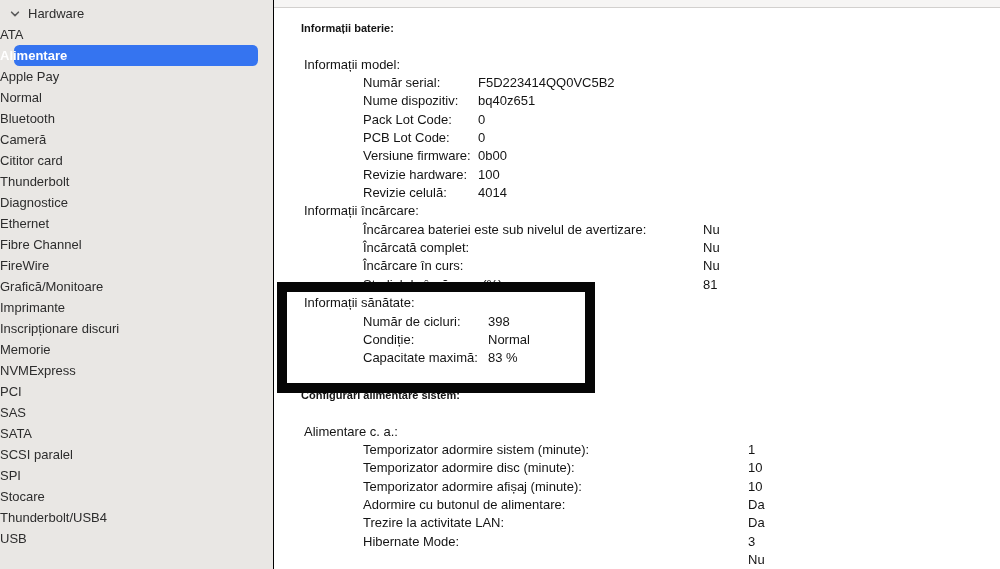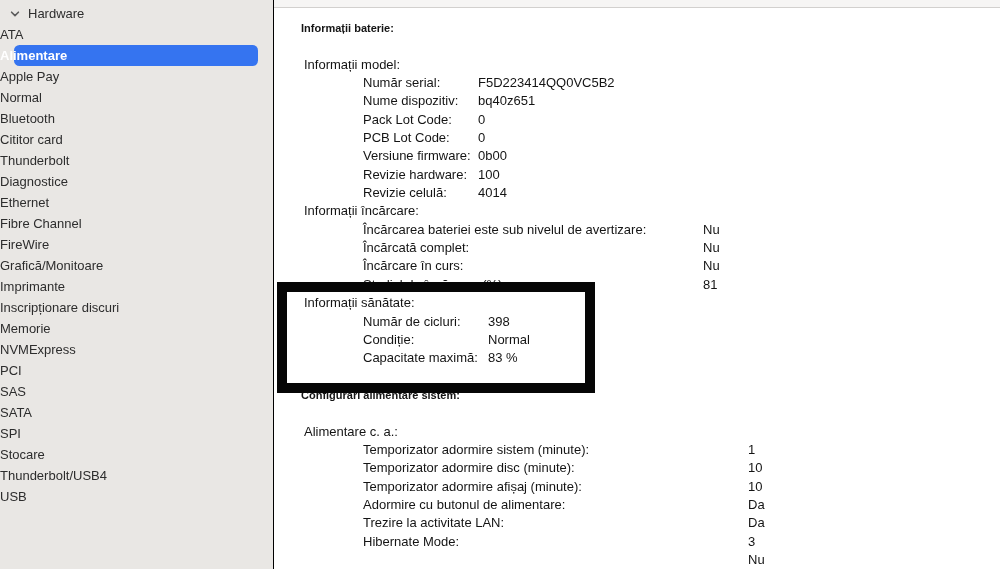--- a/index.html
+++ b/index.html
@@ -65,20 +65,23 @@
       <div class="side-row item-row">
         <span class="pill-label">Apple Pay</span>
       </div>
       <div class="side-row item-row">
         <span class="pill-label">Normal</span>
       </div>
       <div class="side-row item-row">
         <span class="pill-label">Bluetooth</span>
       </div>
       <div class="side-row item-row">
+        <span class="pill-label">Cameră</span>
+      </div>
+      <div class="side-row item-row">
         <span class="pill-label">Cititor card</span>
       </div>
       <div class="side-row item-row">
         <span class="pill-label">Thunderbolt</span>
       </div>
       <div class="side-row item-row">
         <span class="pill-label">Diagnostice</span>
       </div>
       <div class="side-row item-row">
         <span class="pill-label">Ethernet</span>
@@ -105,20 +108,23 @@
         <span class="pill-label">NVMExpress</span>
       </div>
       <div class="side-row item-row">
         <span class="pill-label">PCI</span>
       </div>
       <div class="side-row item-row">
         <span class="pill-label">SAS</span>
       </div>
       <div class="side-row item-row">
         <span class="pill-label">SATA</span>
+      </div>
+      <div class="side-row item-row">
+        <span class="pill-label">SCSI paralel</span>
       </div>
       <div class="side-row item-row">
         <span class="pill-label">SPI</span>
       </div>
       <div class="side-row item-row">
         <span class="pill-label">Stocare</span>
       </div>
       <div class="side-row item-row">
         <span class="pill-label">Thunderbolt/USB4</span>
       </div>

